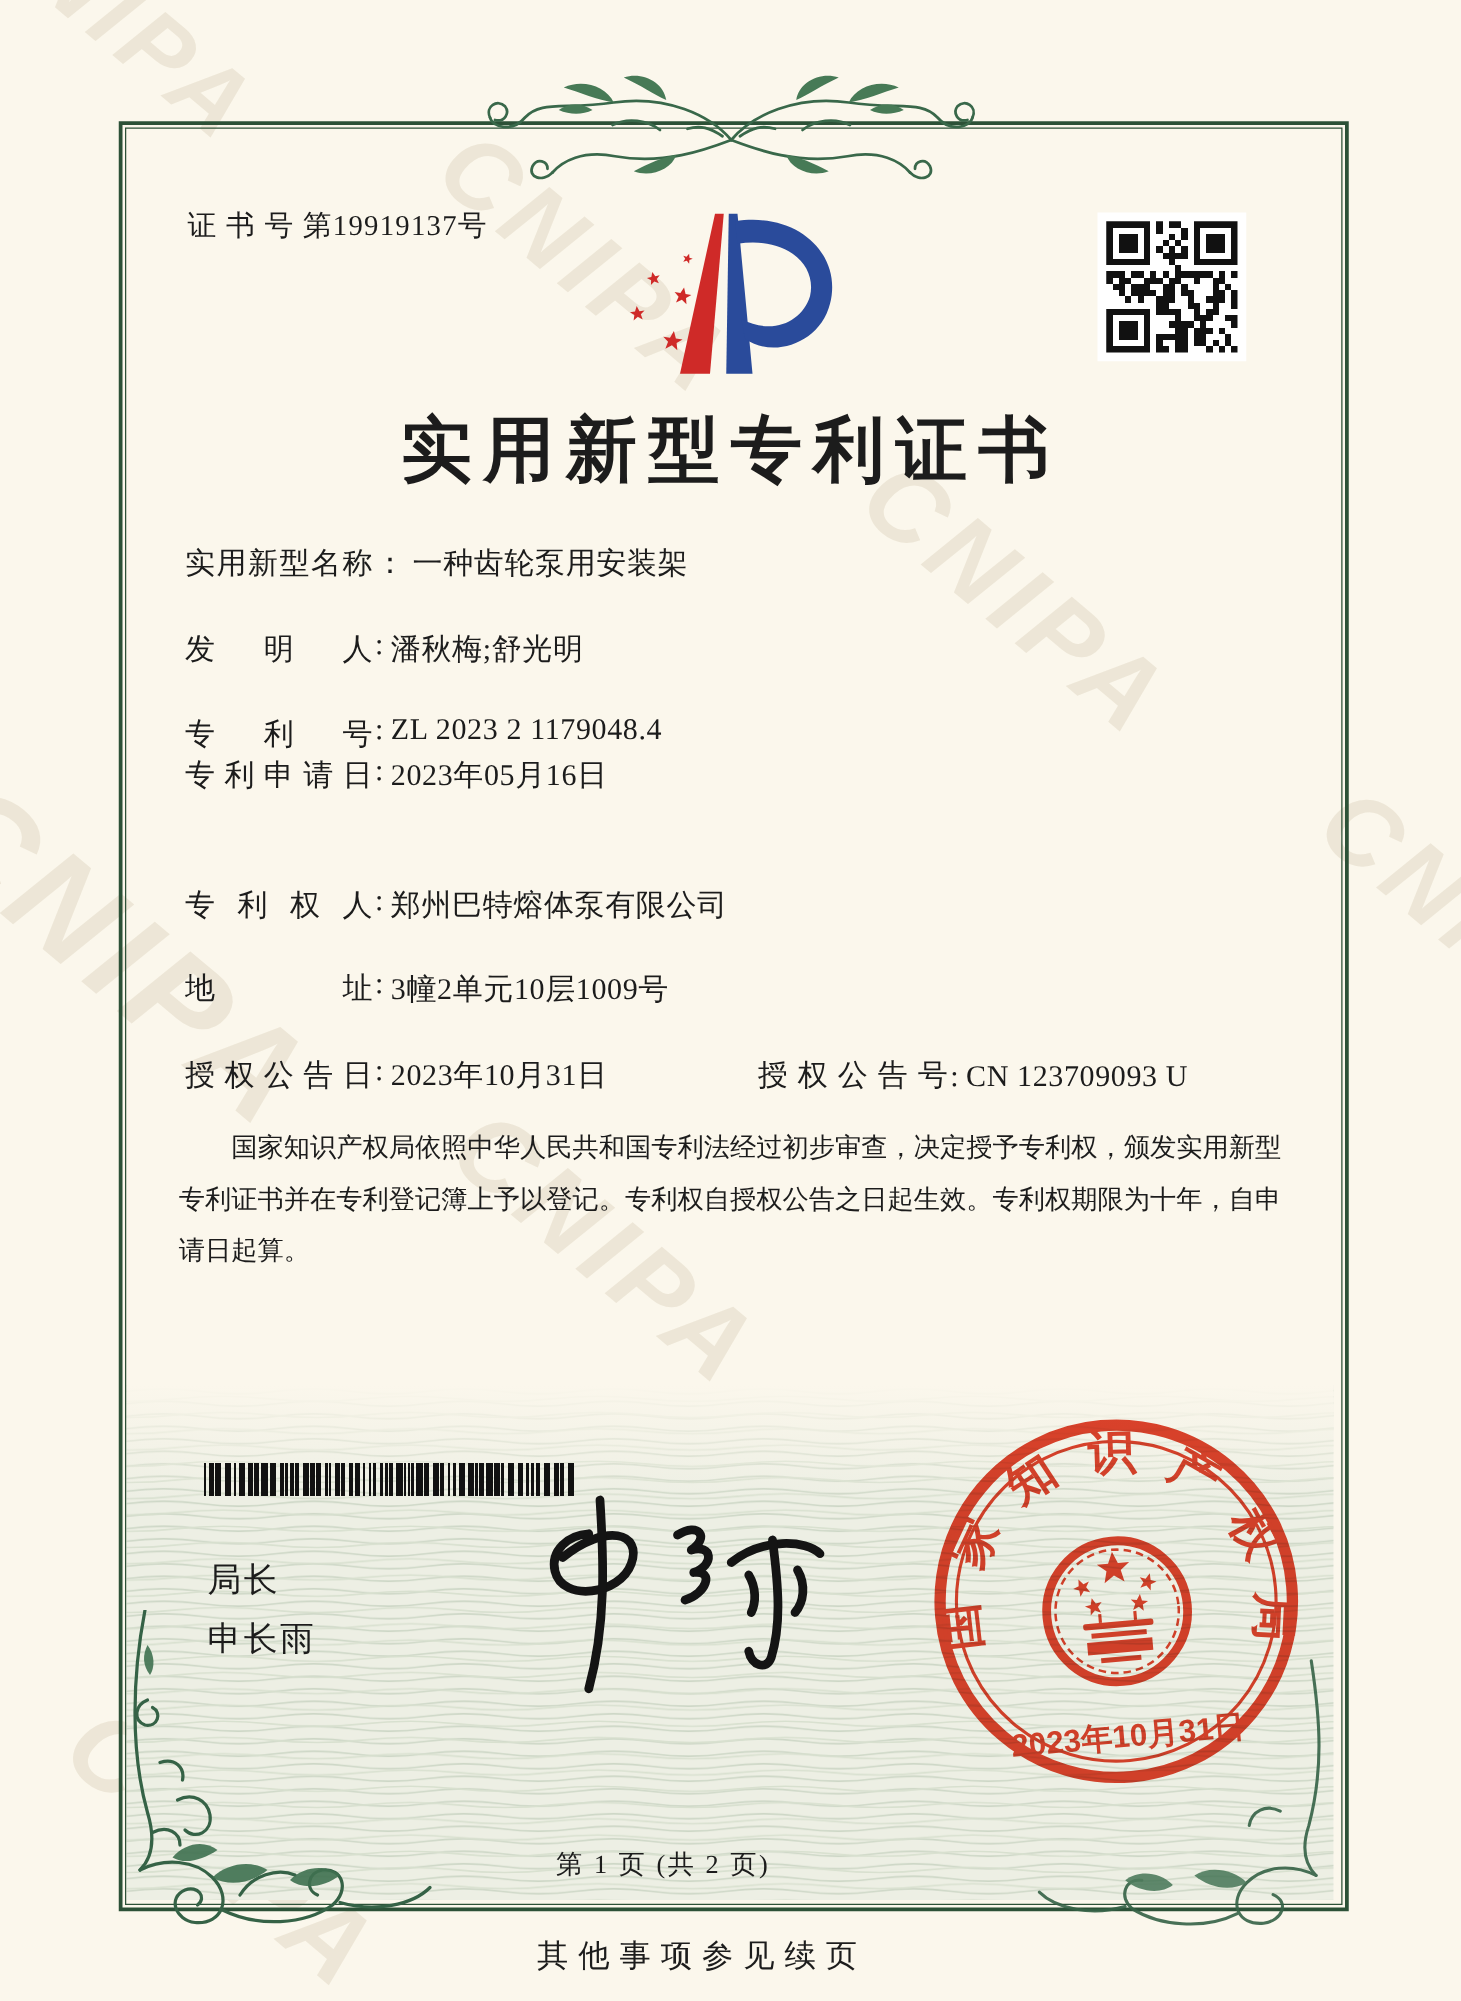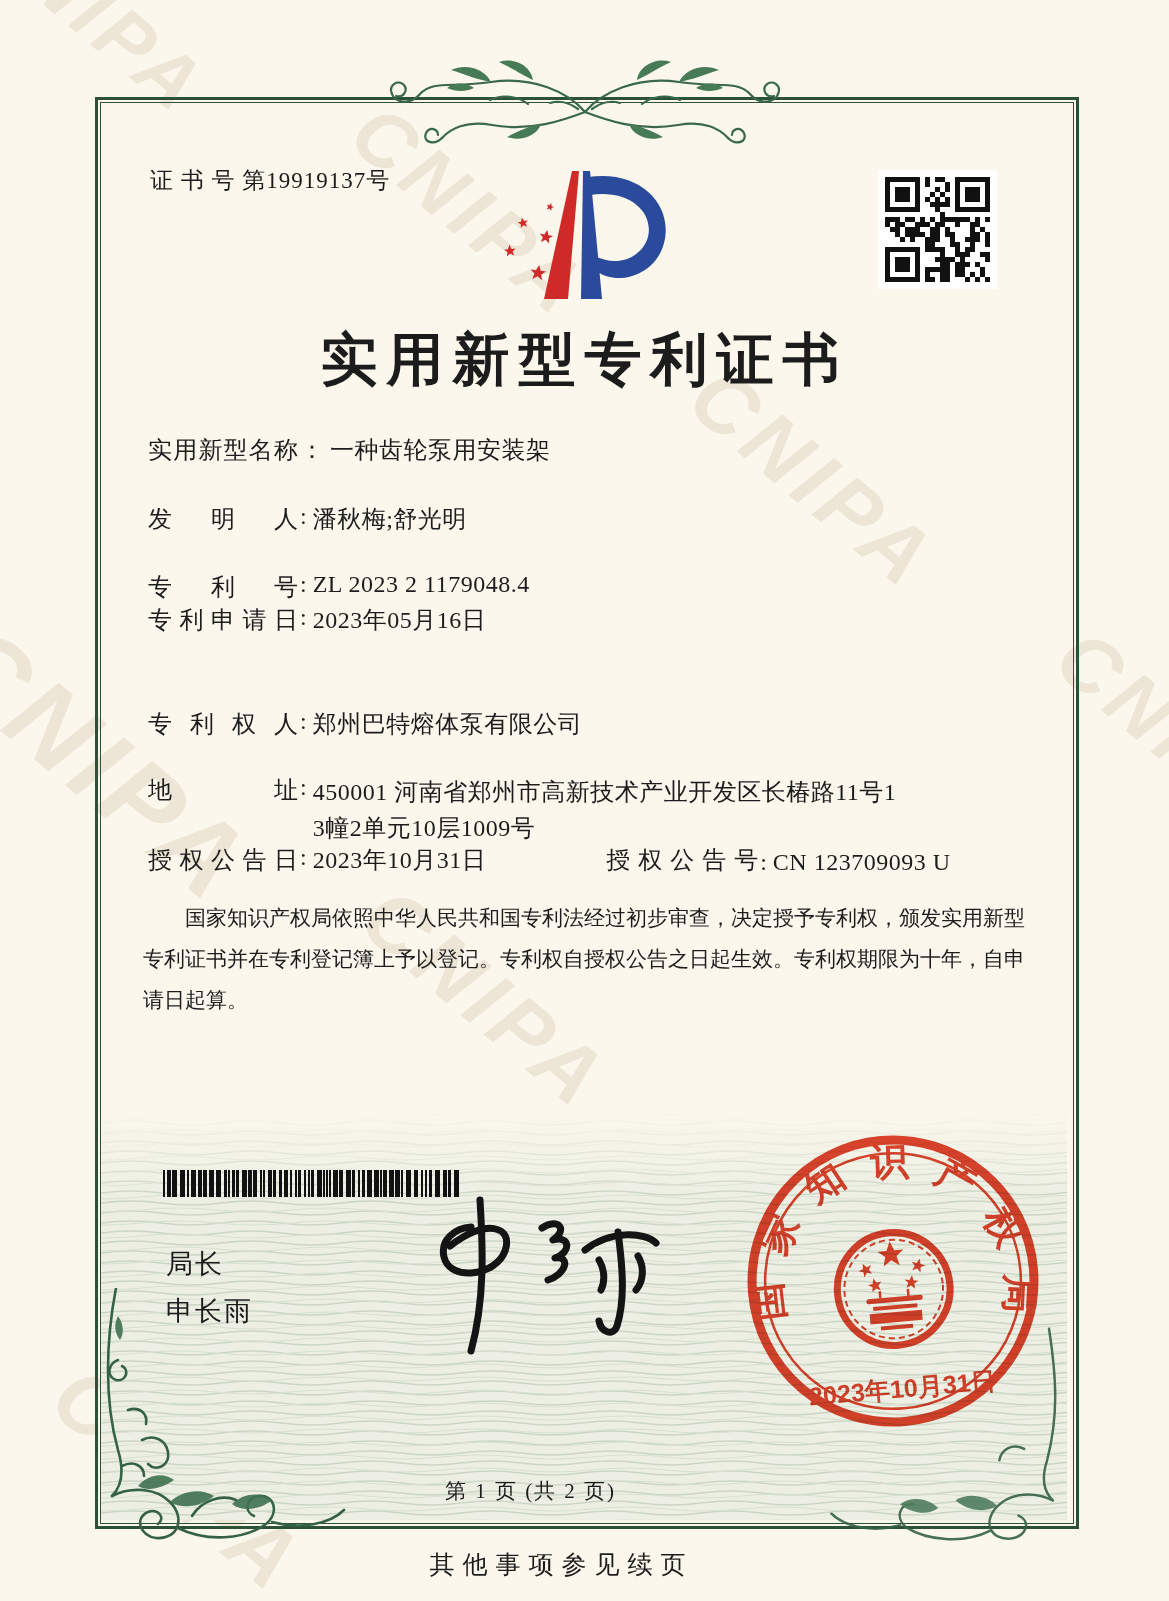--- a/index.html
+++ b/index.html
@@ -358,21 +358,20 @@
 </div>
 <div class="abs field" style="top:708px">
   <span class="flabel">专利权人</span>
     <span class="fcolon">:</span>
   <span class="fvalue">郑州巴特熔体泵有限公司</span>
 </div>
 <div class="abs field" style="top:774px">
   <span class="flabel">地址</span>
     <span class="fcolon">:</span>
   <span class="fvalue addr-lines">
-    <div>450001 河南省郑州市高新技术产业开发区长椿路11号1</div>
     <div>3幢2单元10层1009号</div>
   </span>
 </div>
 <div class="abs field" style="top:844px">
   <span class="flabel">授权公告日</span>
     <span class="fcolon">:</span>
   <span class="fvalue">2023年10月31日</span>
   <span class="grant2">
     <span class="flabel-sm">授权公告号</span>
       <span class="fcolon">:</span>

